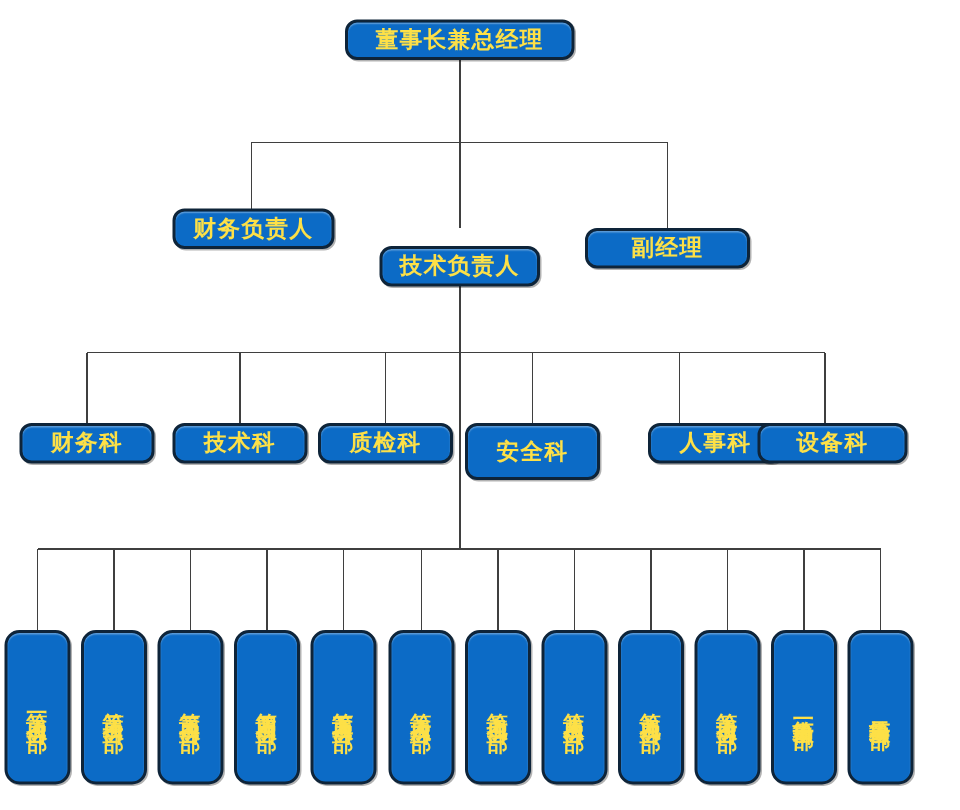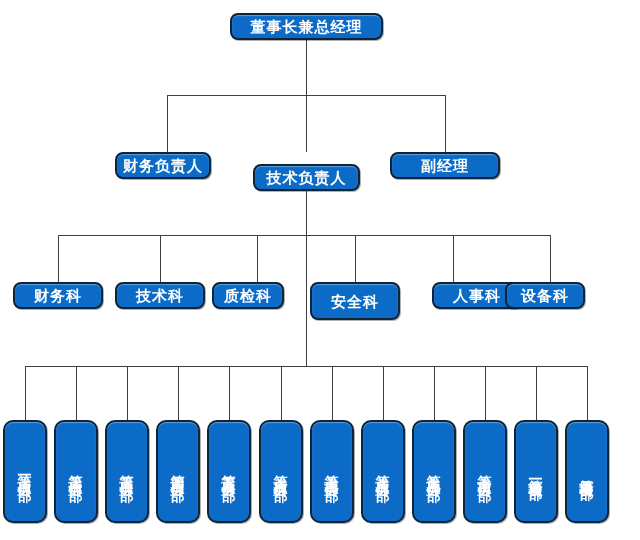--- a/index.html
+++ b/index.html
@@ -20,21 +20,21 @@
     left: 0; top: 0;
     width: 640px; height: 540px;
     pointer-events: none;
   }
   .node {
     position: absolute;
     box-sizing: border-box;
     background: #0c6bc6;
     border: 2px solid #0e2439;
     border-radius: 8px;
-    color: #ffffff;
+    color: #fde047;
     font-weight: bold;
     font-size: 15px;
     line-height: 1;
     letter-spacing: 1px;
     display: flex;
     align-items: center;
     justify-content: center;
     box-shadow: inset 0 1px 1px rgba(255,255,255,0.35), 1px 1px 0 rgba(0,0,0,0.3);
     white-space: nowrap;
   }
@@ -81,30 +81,30 @@
       <line x1="383" y1="366" x2="383" y2="420"></line>
       <line x1="434" y1="366" x2="434" y2="420"></line>
       <line x1="485" y1="366" x2="485" y2="420"></line>
       <line x1="536" y1="366" x2="536" y2="420"></line>
       <line x1="587" y1="366" x2="587" y2="420"></line>
     </g>
   </svg>
 
   <div class="node" style="left:230px;top:13px;width:153px;height:27px">董事长兼总经理</div>
 
-  <div class="node" style="left:115px;top:152px;width:96px;height:27px">财务负责人</div>
+  <div class="node" style="left:115px;top:139px;width:108px;height:27px">财务负责人</div>
   <div class="node" style="left:253px;top:164px;width:107px;height:27px">技术负责人</div>
   <div class="node" style="left:390px;top:152px;width:110px;height:27px">副经理</div>
 
   <div class="node" style="left:13px;top:282px;width:90px;height:27px">财务科</div>
   <div class="node" style="left:115px;top:282px;width:90px;height:27px">技术科</div>
-  <div class="node" style="left:212px;top:282px;width:72px;height:27px">质检科</div>
+  <div class="node" style="left:212px;top:282px;width:90px;height:27px">质检科</div>
   <div class="node" style="left:310px;top:282px;width:90px;height:38px">安全科</div>
   <div class="node" style="left:432px;top:282px;width:90px;height:27px">人事科</div>
-  <div class="node" style="left:505px;top:282px;width:80px;height:27px">设备科</div>
+  <div class="node" style="left:505px;top:282px;width:100px;height:27px">设备科</div>
 
   <div class="node vert" style="left:3px;top:420px;width:44px;height:103px">第一项目部</div>
   <div class="node vert" style="left:54px;top:420px;width:44px;height:103px">第二项目部</div>
   <div class="node vert" style="left:105px;top:420px;width:44px;height:103px">第三项目部</div>
   <div class="node vert" style="left:156px;top:420px;width:44px;height:103px">第四项目部</div>
   <div class="node vert" style="left:207px;top:420px;width:44px;height:103px">第五项目部</div>
   <div class="node vert" style="left:259px;top:420px;width:44px;height:103px">第六项目部</div>
   <div class="node vert" style="left:310px;top:420px;width:44px;height:103px">第七项目部</div>
   <div class="node vert" style="left:361px;top:420px;width:44px;height:103px">第八项目部</div>
   <div class="node vert" style="left:412px;top:420px;width:44px;height:103px">第九项目部</div>

